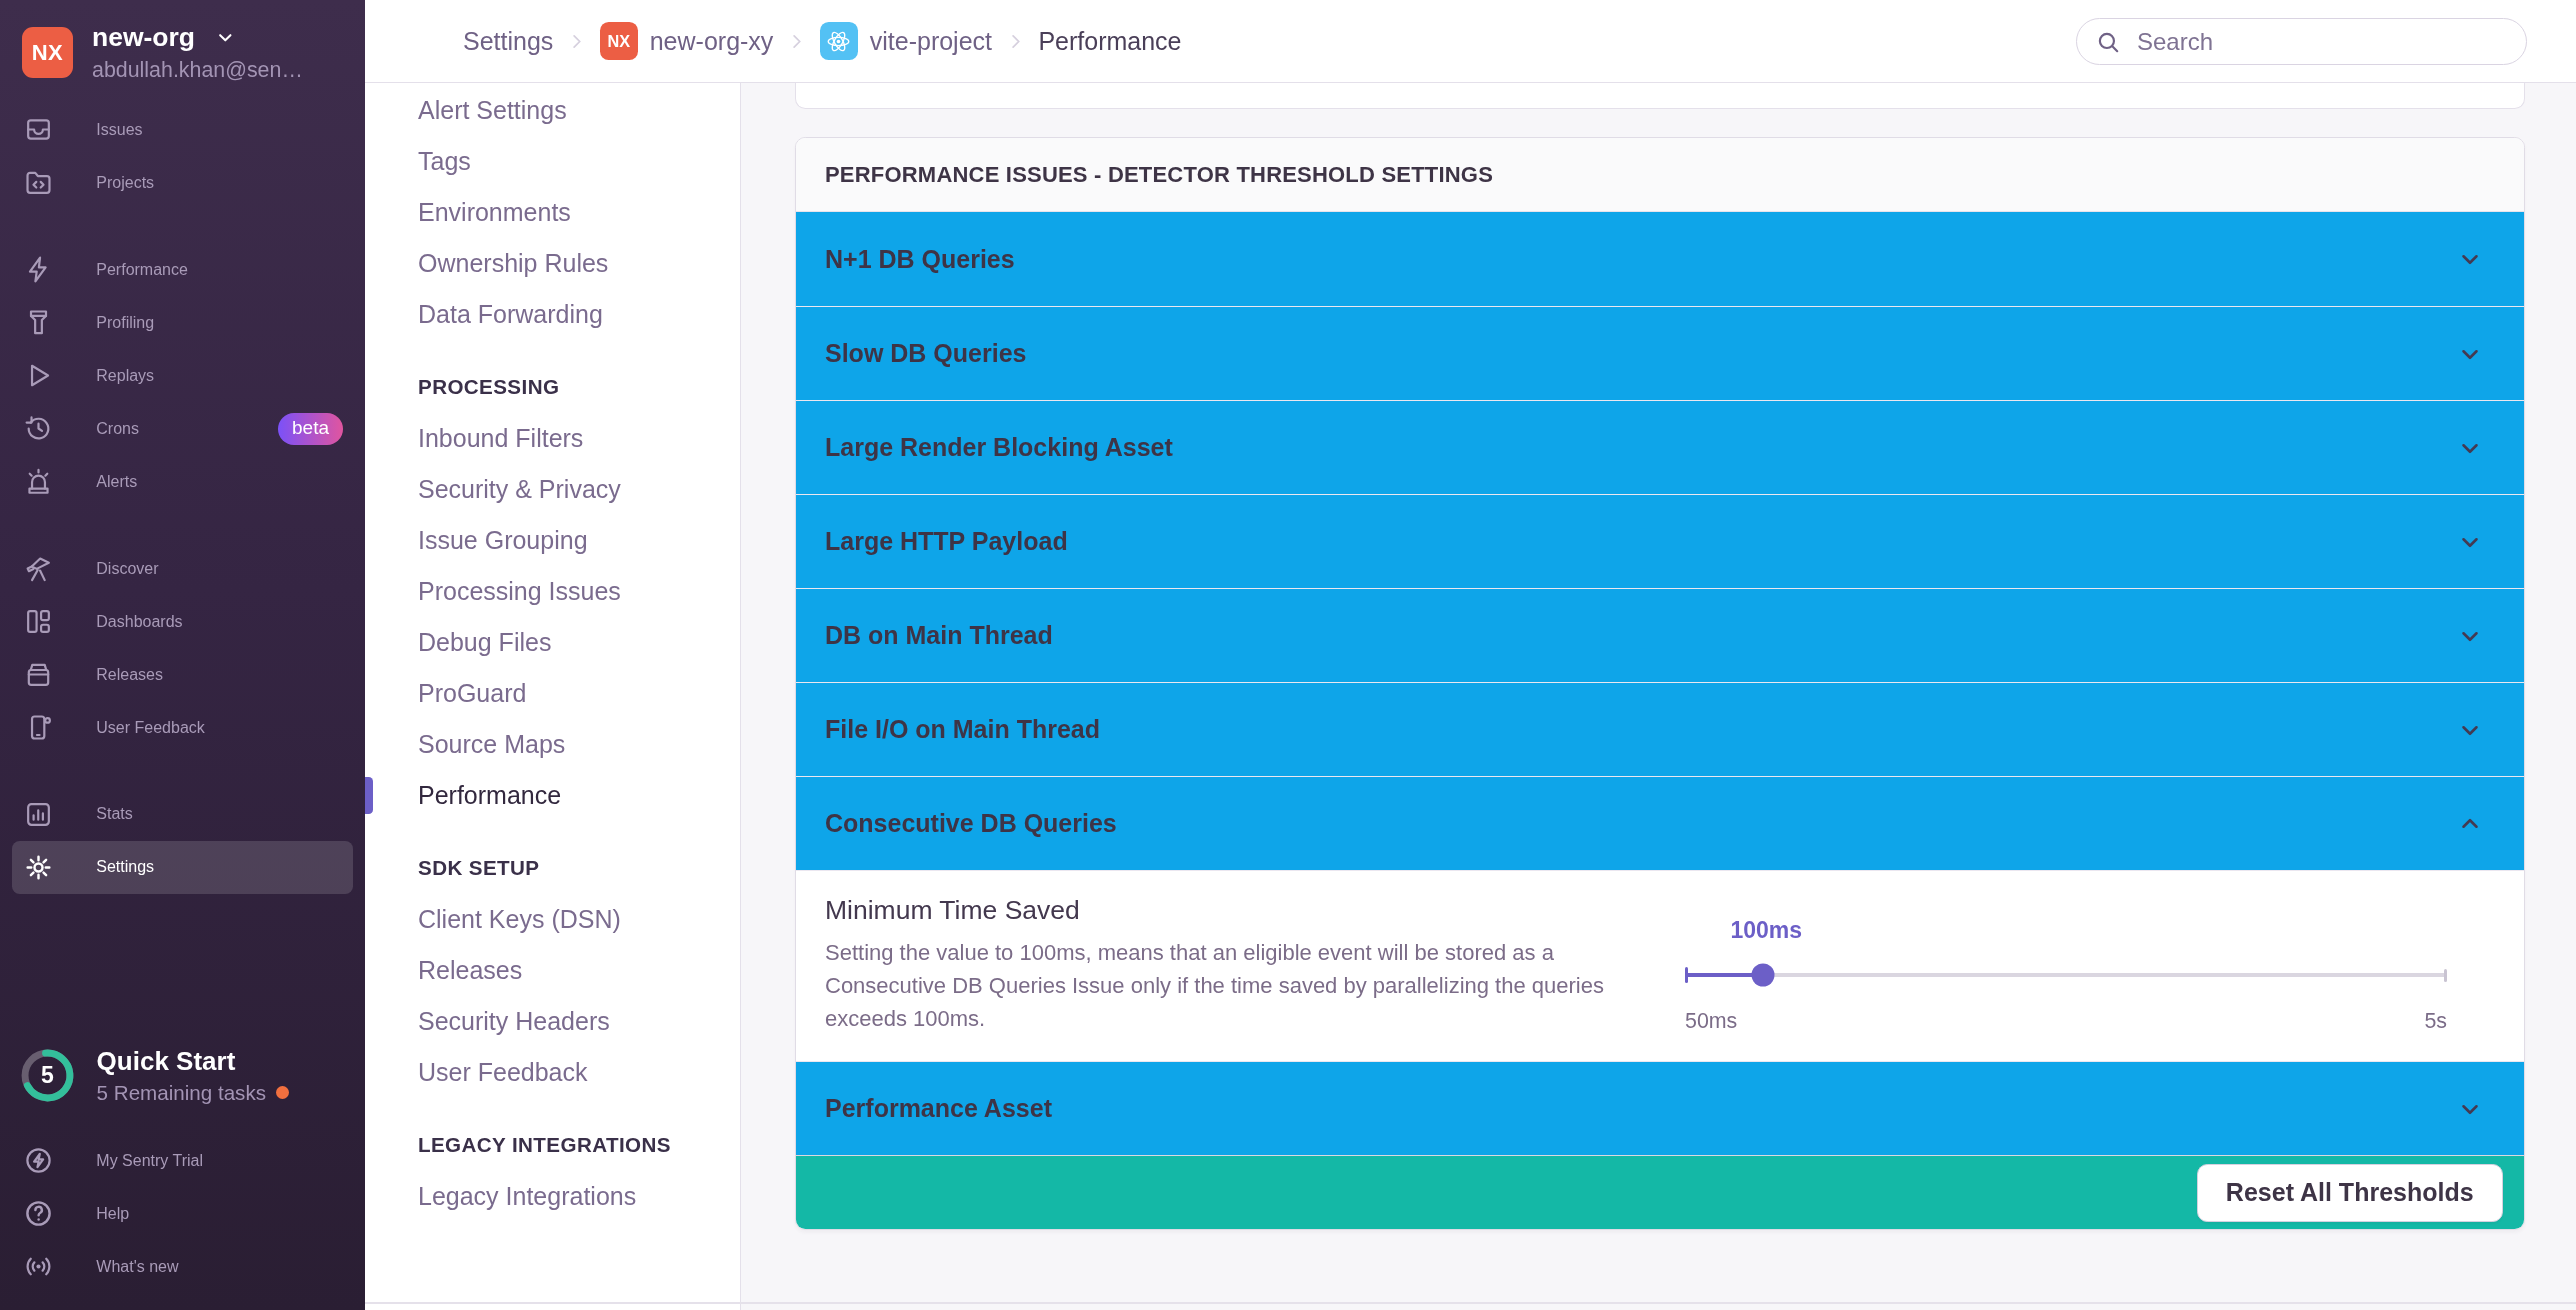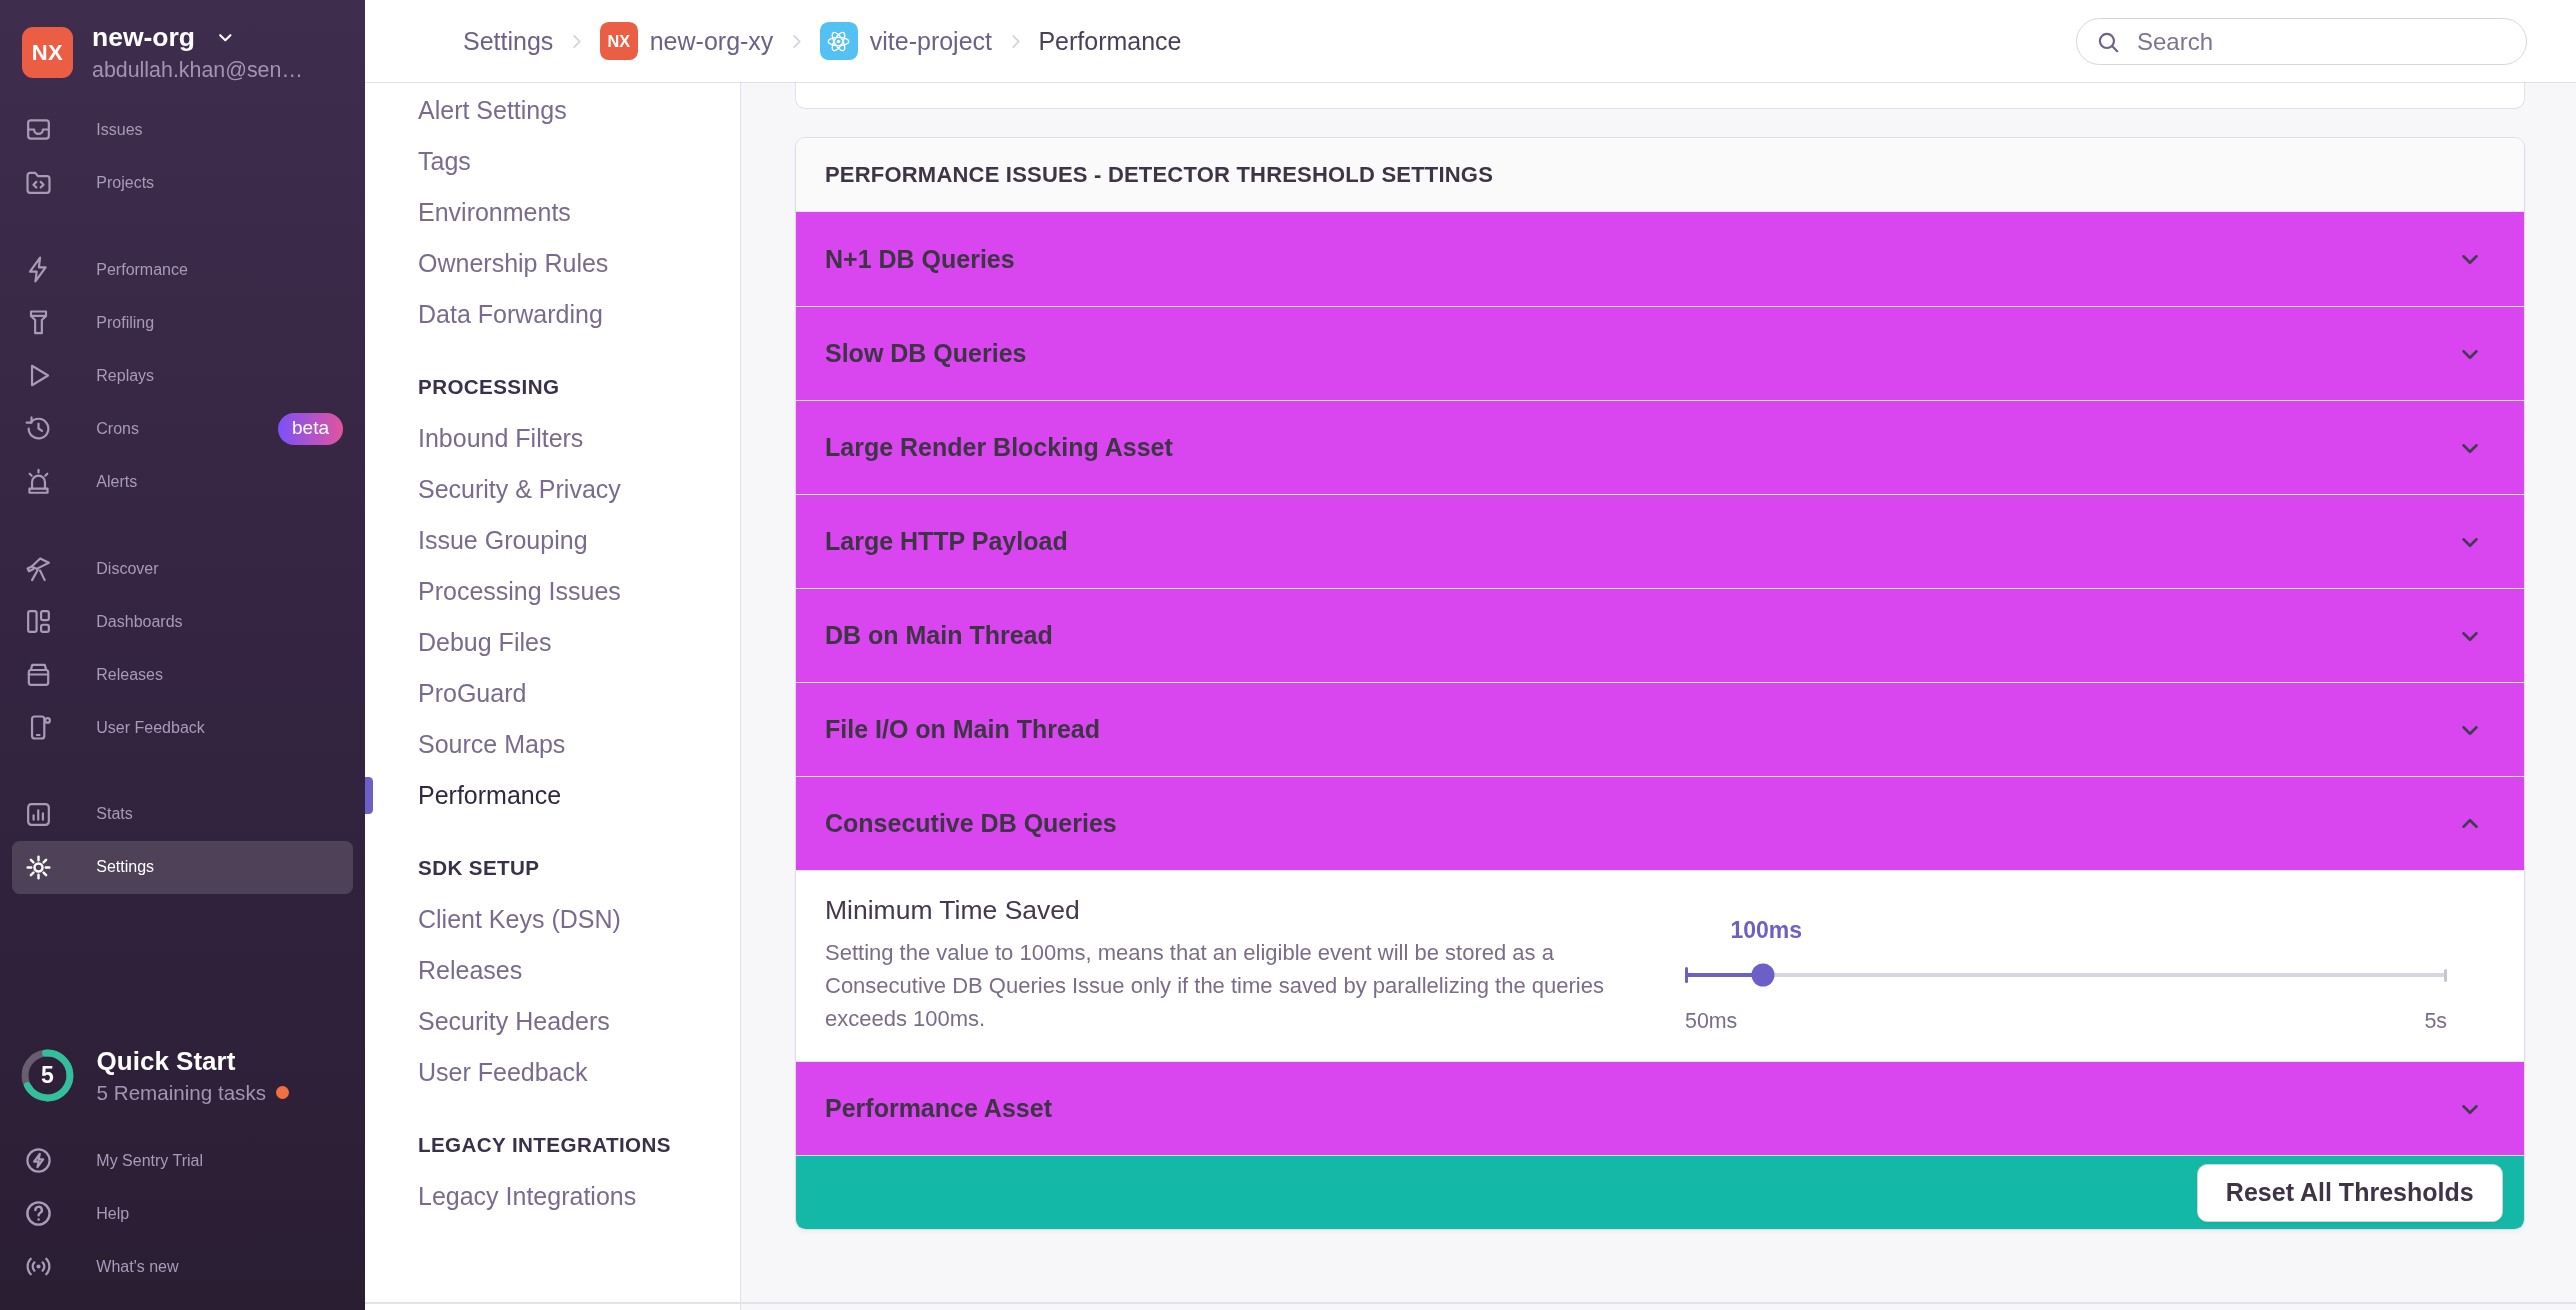--- a/index.html
+++ b/index.html
@@ -105,21 +105,21 @@
     margin:28px 51px 0 54px; background:#fff; border:0.9px solid #E0DCE6; border-radius:10.3px;
     box-shadow:0 2.6px 3.4px rgba(64,50,86,.04); overflow:hidden;
   }
   .card-header {
     height:74px; background:#FAFAFB; border-bottom:0.9px solid #E7E3EC;
     display:flex; align-items:center; padding:0 29px;
     font-size:22px; font-weight:bold; color:#3E3446; letter-spacing:0.2px;
   }
   .det-row {
     height:94px; display:flex; align-items:center; justify-content:space-between;
-    padding:0 41px 0 29px; background:#d946ef; cursor:pointer;
+    padding:0 41px 0 29px; background:#0ea5e9; cursor:pointer;
   }
   .det-row + .det-row { border-top:0.9px solid #EBE7F0; }
   #rows-b .det-row:first-child { border-top:0.9px solid #EBE7F0; }
   .det-label { font-size:25px; font-weight:bold; color:#3E3446; }
   .det-chevron { color:#443A52; }
 
   .expand-panel {
     border-top:0.9px solid #EBE7F0; display:flex; justify-content:space-between;
     padding:24px 77px 26px 29px; background:#fff;
   }

